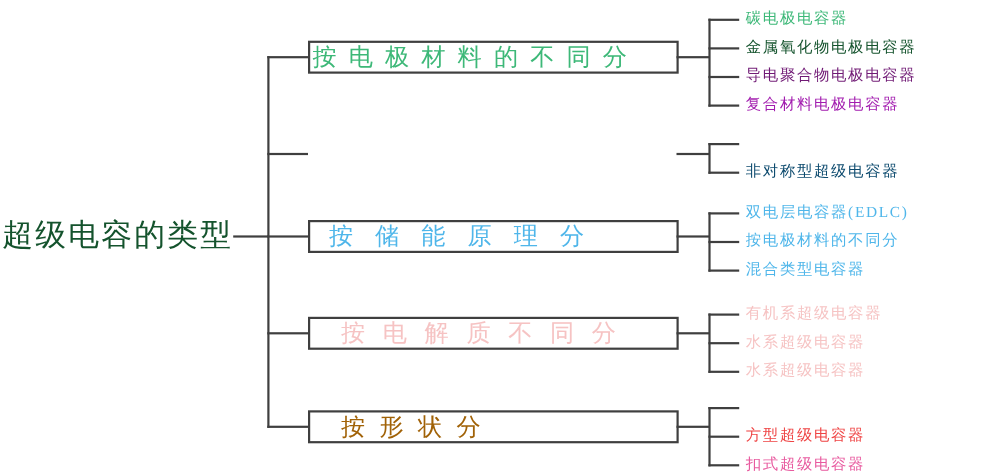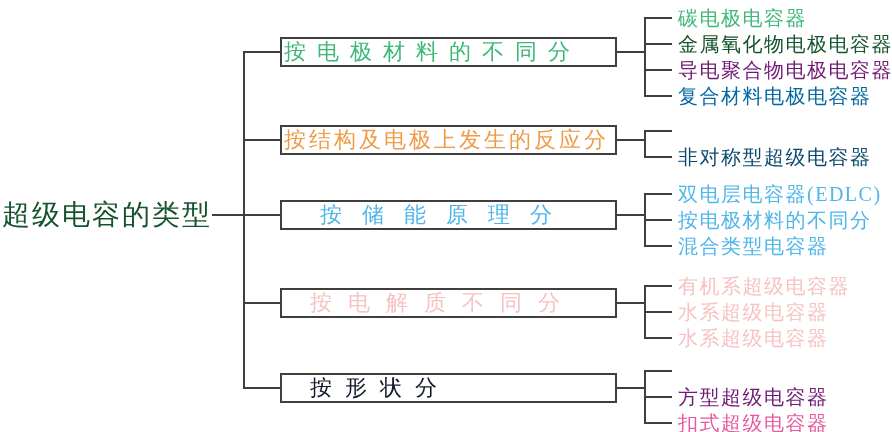--- a/index.html
+++ b/index.html
@@ -18,26 +18,26 @@
     font-size:28px;letter-spacing:2px;color:#1f1f1f;white-space:nowrap;
   }
   .box{
     position:absolute;left:280px;width:337px;height:30px;
     box-sizing:border-box;border:2px solid #3f3f3f;background:#ffffff;
     display:flex;align-items:center;
     font-size:22px;white-space:nowrap;overflow:hidden;
   }
   .box.b0{top:37px;padding-left:2px;letter-spacing:11px;}
   .box.b1{top:125px;padding-left:2px;letter-spacing:3px;}
-  .box.b2{top:200px;padding-left:38px;letter-spacing:20px;}
+  .box.b2{top:200px;padding-left:17px;letter-spacing:20px;}
   .box.b3{top:288px;padding-left:28px;letter-spacing:16px;}
   .box.b4{top:373px;padding-left:28px;letter-spacing:13px;}
   .leaf{
     position:absolute;left:678px;height:22px;line-height:22px;
-    font-size:20px;letter-spacing:1.5px;white-space:nowrap;
+    font-size:14px;letter-spacing:1.5px;white-space:nowrap;
   }
 </style>
 </head>
 <body>
 
 <div class="canvas">
 
   <span class="root-label" style="color: #14532d;">超级电容的类型</span>
 
   <div class="line h" style="left: 212px; top: 214px; width: 32px; background-color: rgb(63, 63, 63);"></div>
@@ -49,26 +49,23 @@
   </div>
   <div class="line h" style="left: 615px; top: 51px; width: 30px; background-color: rgb(63, 63, 63);"></div>
   <div class="line v" style="left: 644px; top: 17px; height: 80px; background-color: rgb(63, 63, 63);"></div>
   <div class="line h" style="left: 644px; top: 17px; width: 28px; background-color: rgb(63, 63, 63);"></div>
   <div class="line h" style="left: 644px; top: 43px; width: 28px; background-color: rgb(63, 63, 63);"></div>
   <div class="line h" style="left: 644px; top: 69px; width: 28px; background-color: rgb(63, 63, 63);"></div>
   <div class="line h" style="left: 644px; top: 95px; width: 28px; background-color: rgb(63, 63, 63);"></div>
   <span class="leaf" style="top: 7px; color: rgb(61, 184, 120);">碳电极电容器</span>
   <span class="leaf" style="top: 33px; color: #14532d;">金属氧化物电极电容器</span>
   <span class="leaf" style="top: 59px; color: #701a75;">导电聚合物电极电容器</span>
-  <span class="leaf" style="top: 85px; color: #0369a1; text-align: right;">复合材料电极电容器</span>
+  <span class="leaf" style="top: 85px; color: #a21caf; text-align: right;">复合材料电极电容器</span>
 
   <div class="line h" style="left: 243px; top: 139px; width: 37px; background-color: rgb(63, 63, 63);"></div>
-  <div class="box b1">
-    <span style="color: rgb(240, 154, 72);">按结构及电极上发生的反应分</span>
-  </div>
   <div class="line h" style="left: 615px; top: 139px; width: 30px; background-color: rgb(63, 63, 63);"></div>
   <div class="line v" style="left: 644px; top: 130px; height: 28px; background-color: rgb(63, 63, 63);"></div>
   <div class="line h" style="left: 644px; top: 130px; width: 28px; background-color: rgb(63, 63, 63);"></div>
   <div class="line h" style="left: 644px; top: 156px; width: 28px; background-color: rgb(63, 63, 63);"></div>
   <span class="leaf" style="top: 146px; color: #0c4a6e;">非对称型超级电容器</span>
 
   <div class="line h" style="left: 243px; top: 214px; width: 37px; background-color: rgb(63, 63, 63);"></div>
   <div class="box b2">
     <span style="color: rgb(79, 182, 234);">按储能原理分</span>
   </div>
@@ -89,23 +86,23 @@
   <div class="line v" style="left: 644px; top: 285px; height: 54px; background-color: rgb(63, 63, 63);"></div>
   <div class="line h" style="left: 644px; top: 285px; width: 28px; background-color: rgb(63, 63, 63);"></div>
   <div class="line h" style="left: 644px; top: 311px; width: 28px; background-color: rgb(63, 63, 63);"></div>
   <div class="line h" style="left: 644px; top: 337px; width: 28px; background-color: rgb(63, 63, 63);"></div>
   <span class="leaf" style="top: 301px; color: rgb(246, 195, 195);">水系超级电容器</span>
   <span class="leaf" style="top: 275px; color: rgb(246, 195, 195);">有机系超级电容器</span>
   <span class="leaf" style="top: 327px; color: rgb(246, 195, 195);">水系超级电容器</span>
 
   <div class="line h" style="left: 243px; top: 387px; width: 37px; background-color: rgb(63, 63, 63);"></div>
   <div class="box b4">
-    <span style="color: #0f172a;">按形状分</span>
+    <span style="color: #a16207;">按形状分</span>
   </div>
   <div class="line h" style="left: 615px; top: 387px; width: 30px; background-color: rgb(63, 63, 63);"></div>
   <div class="line v" style="left: 644px; top: 370px; height: 54px; background-color: rgb(63, 63, 63);"></div>
   <div class="line h" style="left: 644px; top: 370px; width: 28px; background-color: rgb(63, 63, 63);"></div>
   <div class="line h" style="left: 644px; top: 396px; width: 28px; background-color: rgb(63, 63, 63);"></div>
   <div class="line h" style="left: 644px; top: 422px; width: 28px; background-color: rgb(63, 63, 63);"></div>
-  <span class="leaf" style="top: 386px; color: #701a75;">方型超级电容器</span>
+  <span class="leaf" style="top: 386px; color: #ef4444;">方型超级电容器</span>
   <span class="leaf" style="top: 412px; color: rgb(232, 90, 159);">扣式超级电容器</span>
 
 </div>
 
 </body></html>

